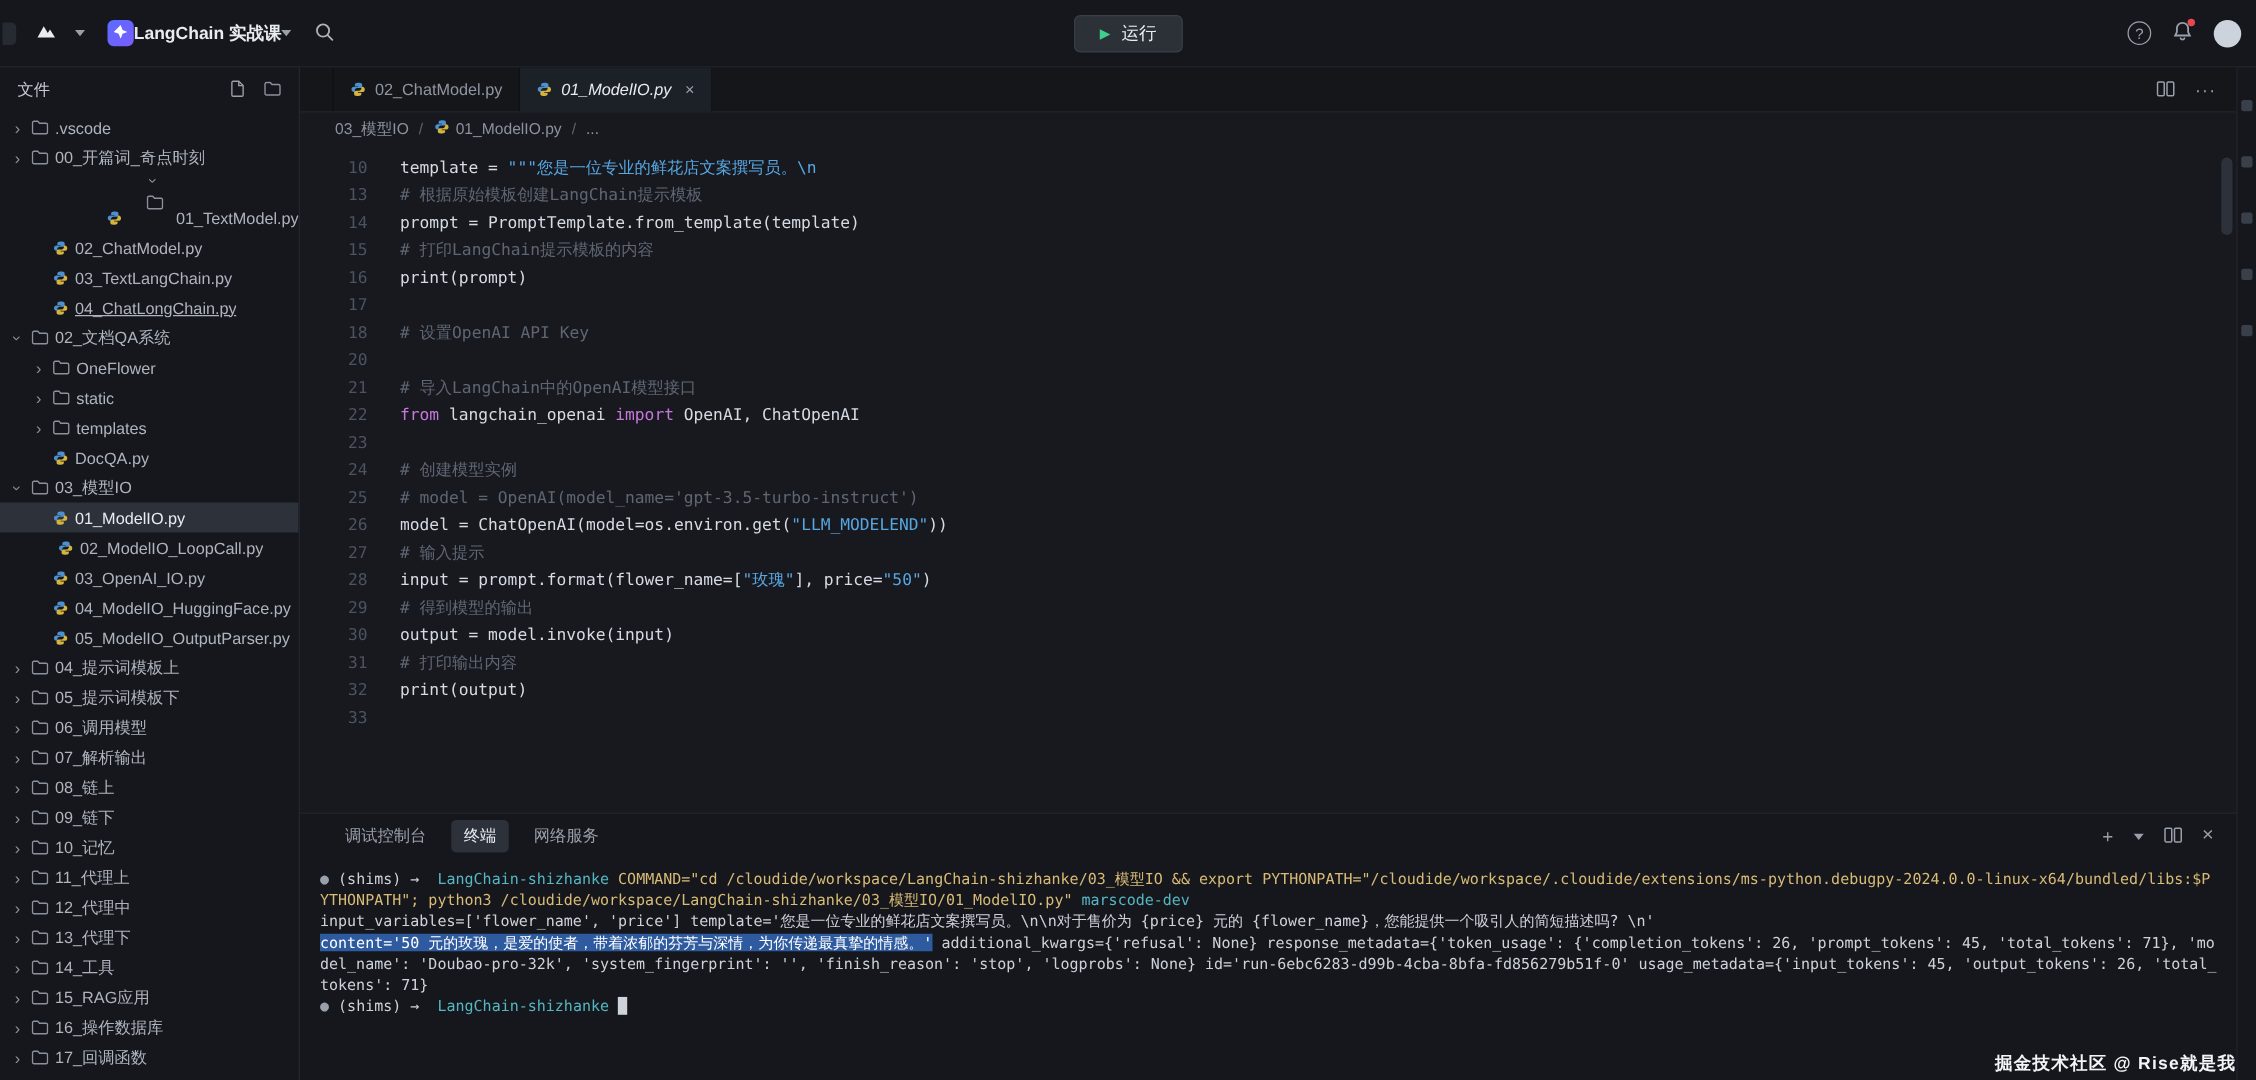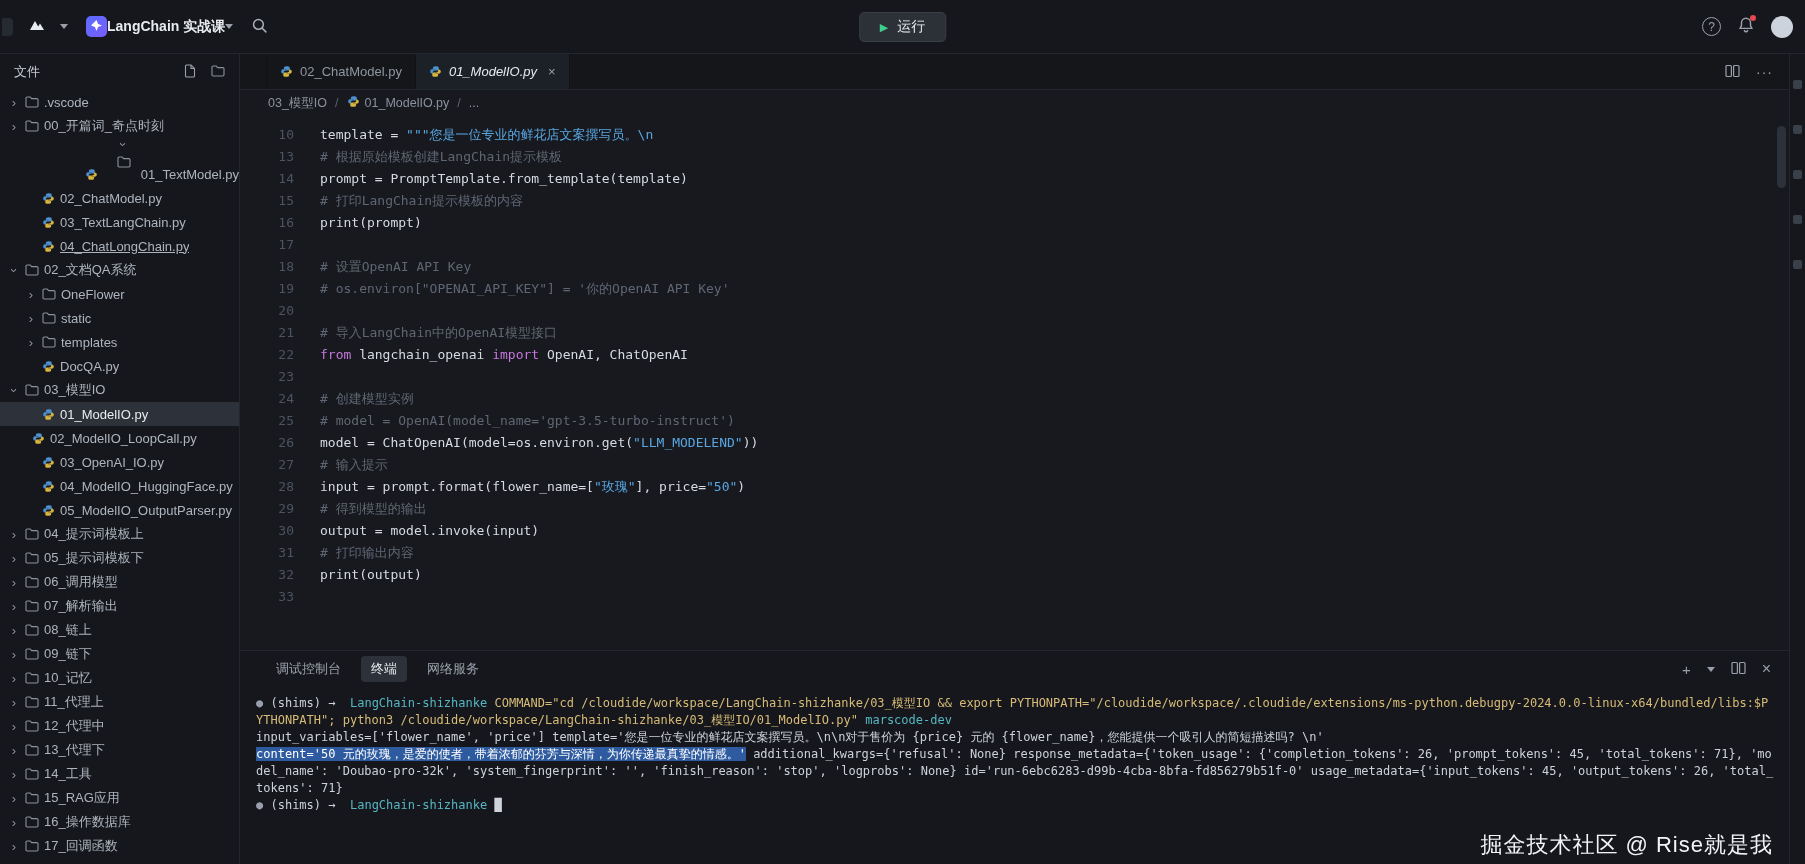--- a/index.html
+++ b/index.html
@@ -81,21 +81,21 @@
   .ts-host{color:#56b6c2}
   .ts-cmd{color:#d8bb76}
   .ts-dev{color:#56b6c2}
   .ts-sel{background:#2e5b9f;color:#ffffff}
   .ts-cur{color:#cfd4dc}
 
   
   .right-rail{flex:0 0 16px;background:#15171c;border-left:1px solid #23262e;display:flex;flex-direction:column;align-items:center;padding-top:26px;gap:36px}
   .rail-dot{width:9px;height:9px;border-radius:2px;background:#3a4049}
 
-  .watermark{position:absolute;right:32px;bottom:4px;font-size:22px;font-weight:400;color:#f2f4f7;letter-spacing:1px;pointer-events:none}
+  .watermark{position:absolute;right:16px;bottom:4px;font-size:14px;font-weight:700;color:#f2f4f7;letter-spacing:1px;pointer-events:none}
 </style>
 </head>
 <body>
 
 <div class="app">
 
   <div class="topbar">
     <div class="tb-left">
       <div class="win-chip"></div>
       <div class="logo-box icon-btn">
@@ -284,21 +284,21 @@
           <div class="tree-row sel" style="padding-left: 25px;">
             <span class="chev hide">›</span>
             <span class="t-icon">
               <svg width="13" height="13" viewBox="0 0 12 12">
                 <path d="M5.9 1.1c-1.6 0-2.3.7-2.3 1.5v1h2.5v.4H2.9c-1 0-1.8.6-1.8 1.9 0 1.3.8 2 1.8 2h.7V6.6c0-.9.8-1.6 1.7-1.6h2.3c.8 0 1.4-.6 1.4-1.4v-1c0-.8-.7-1.5-2.1-1.5h-1z" fill="#4e8fce"></path>
                 <path d="M6.1 10.9c1.6 0 2.3-.7 2.3-1.5v-1H5.9V8h3.2c1 0 1.8-.6 1.8-1.9 0-1.3-.8-2-1.8-2h-.7v1.3c0 .9-.8 1.6-1.7 1.6H4.4c-.8 0-1.4.6-1.4 1.4v1c0 .8.7 1.5 2.1 1.5h1z" fill="#d4b43e"></path>
               </svg>
             </span>
             <span class="tlabel">01_ModelIO.py</span>
           </div>
-          <div class="tree-row" style="padding-left: 15px;">
+          <div class="tree-row" style="padding-left: 29px;">
             <span class="chev hide">›</span>
             <span class="t-icon">
               <svg width="13" height="13" viewBox="0 0 12 12">
                 <path d="M5.9 1.1c-1.6 0-2.3.7-2.3 1.5v1h2.5v.4H2.9c-1 0-1.8.6-1.8 1.9 0 1.3.8 2 1.8 2h.7V6.6c0-.9.8-1.6 1.7-1.6h2.3c.8 0 1.4-.6 1.4-1.4v-1c0-.8-.7-1.5-2.1-1.5h-1z" fill="#4e8fce"></path>
                 <path d="M6.1 10.9c1.6 0 2.3-.7 2.3-1.5v-1H5.9V8h3.2c1 0 1.8-.6 1.8-1.9 0-1.3-.8-2-1.8-2h-.7v1.3c0 .9-.8 1.6-1.7 1.6H4.4c-.8 0-1.4.6-1.4 1.4v1c0 .8.7 1.5 2.1 1.5h1z" fill="#d4b43e"></path>
               </svg>
             </span>
             <span class="tlabel">02_ModelIO_LoopCall.py</span>
           </div>
           <div class="tree-row" style="padding-left: 25px;">
@@ -513,21 +513,20 @@
 
       <div class="code-area">
         <div>
             <div class="code-line"><span class="ln">10</span><span class="lc"><span class="tk-p">template = </span><span class="tk-s">"""您是一位专业的鲜花店文案撰写员。\n</span></span></div>
             <div class="code-line"><span class="ln">13</span><span class="lc"><span class="tk-c"># 根据原始模板创建LangChain提示模板</span></span></div>
             <div class="code-line"><span class="ln">14</span><span class="lc"><span class="tk-p">prompt = PromptTemplate.from_template(template)</span></span></div>
             <div class="code-line"><span class="ln">15</span><span class="lc"><span class="tk-c"># 打印LangChain提示模板的内容</span></span></div>
             <div class="code-line"><span class="ln">16</span><span class="lc"><span class="tk-p">print(prompt)</span></span></div>
             <div class="code-line"><span class="ln">17</span><span class="lc"></span></div>
             <div class="code-line"><span class="ln">18</span><span class="lc"><span class="tk-c"># 设置OpenAI API Key</span></span></div>
-            <div class="code-line"><span class="ln">19</span><span class="lc"><span class="tk-c"># os.environ["OPENAI_API_KEY"] = '你的OpenAI API Key'</span></span></div>
             <div class="code-line"><span class="ln">20</span><span class="lc"></span></div>
             <div class="code-line"><span class="ln">21</span><span class="lc"><span class="tk-c"># 导入LangChain中的OpenAI模型接口</span></span></div>
             <div class="code-line"><span class="ln">22</span><span class="lc"><span class="tk-k">from</span><span class="tk-p"> langchain_openai </span><span class="tk-k">import</span><span class="tk-p"> OpenAI, ChatOpenAI</span></span></div>
             <div class="code-line"><span class="ln">23</span><span class="lc"></span></div>
             <div class="code-line"><span class="ln">24</span><span class="lc"><span class="tk-c"># 创建模型实例</span></span></div>
             <div class="code-line"><span class="ln">25</span><span class="lc"><span class="tk-c"># model = OpenAI(model_name='gpt-3.5-turbo-instruct')</span></span></div>
             <div class="code-line"><span class="ln">26</span><span class="lc"><span class="tk-p">model = ChatOpenAI(model=os.environ.get(</span><span class="tk-s">"LLM_MODELEND"</span><span class="tk-p">))</span></span></div>
             <div class="code-line"><span class="ln">27</span><span class="lc"><span class="tk-c"># 输入提示</span></span></div>
             <div class="code-line"><span class="ln">28</span><span class="lc"><span class="tk-p">input = prompt.format(flower_name=[</span><span class="tk-s">"玫瑰"</span><span class="tk-p">], price=</span><span class="tk-s">"50"</span><span class="tk-p">)</span></span></div>
             <div class="code-line"><span class="ln">29</span><span class="lc"><span class="tk-c"># 得到模型的输出</span></span></div>

